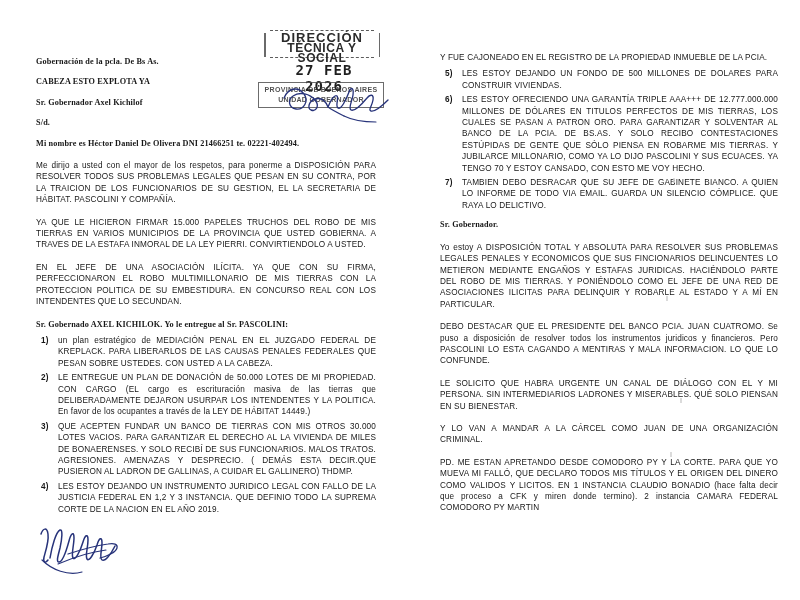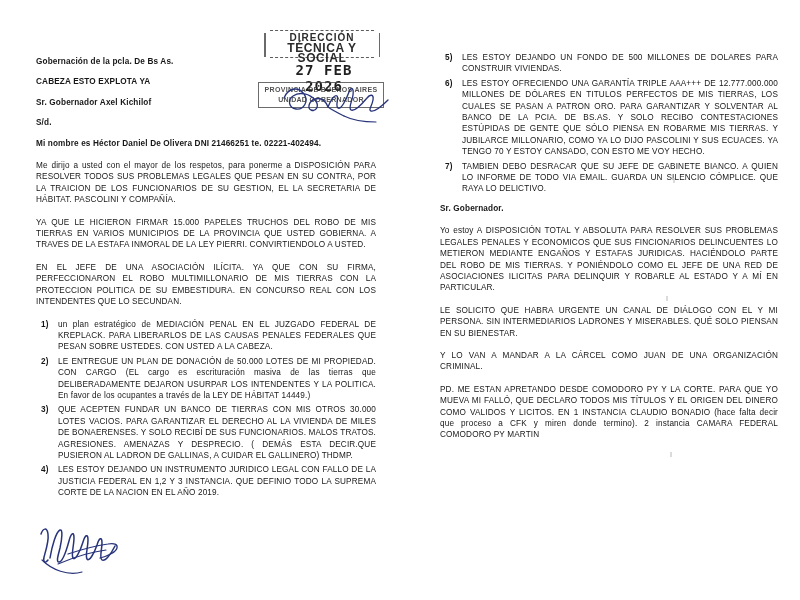--- a/index.html
+++ b/index.html
@@ -40,21 +40,21 @@
     margin: 0 0 8px 0;
     font-size: 8.2px;
     line-height: 11.4px;
     letter-spacing: 0.15px;
     text-align: justify;
     text-justify: inter-word;
     color: #171717;
   }
   p.tight { margin-bottom: 5px; }
   p.gap   { margin-bottom: 11px; }
-  p.head  { text-align: left; font-weight: bold; }
+  p.head  { text-align: left; font-weight: bold; font-family: Liberation Serif, serif; }
   p.addr  { text-align: left; margin-bottom: 9px; }
 
   ol.items {
     margin: 0 0 8px 0;
     padding: 0 0 0 22px;
     list-style: none;
     counter-reset: none;
   }
   ol.items li.item {
     position: relative;
@@ -85,21 +85,21 @@
     color: #2b2b2b;
   }
   #stamp-direccion {
     left: 12px; top: 0px; width: 104px; height: 28px;
     border-top: 1.5px dashed #5c5c5c;
     border-bottom: 1.5px dashed #5c5c5c;
     padding-top: 2px;
     filter: blur(0.15px);
   }
   #stamp-direccion .l1 {
-    font-size: 10px; font-weight: bold; letter-spacing: 1px; line-height: 10px;
+    font-size: 13px; font-weight: bold; letter-spacing: 1px; line-height: 10px;
   }
   #stamp-direccion .l2 {
     font-size: 12px; font-weight: bold; letter-spacing: 0.6px; line-height: 10px;
   }
   #stamp-direccion::before, #stamp-direccion::after {
     content: "";
     position: absolute;
     top: 2px;
     width: 1.5px;
     height: 24px;
@@ -183,20 +183,21 @@
       <p class="line head addr">CABEZA ESTO EXPLOTA YA</p>
       <p class="line head addr">Sr. Gobernador Axel Kichilof</p>
       <p class="line head addr">S/d.</p>
 
       <p class="line head gap">Mi nombre es Héctor Daniel De Olivera DNI 21466251 te. 02221-402494.</p>
 
       <p class="para gap">Me dirijo a usted con el mayor de los respetos, para ponerme a DISPOSICIÓN PARA RESOLVER TODOS SUS PROBLEMAS LEGALES QUE PESAN EN SU CONTRA, POR LA TRAICION DE LOS FUNCIONARIOS DE SU GESTION, EL LA SECRETARIA DE HÁBITAT. PASCOLINI Y COMPAÑÍA.</p>
       <p class="para gap">YA QUE LE HICIERON FIRMAR 15.000 PAPELES TRUCHOS DEL ROBO DE MIS TIERRAS EN VARIOS MUNICIPIOS DE LA PROVINCIA QUE USTED GOBIERNA. A TRAVES DE LA ESTAFA INMORAL DE LA LEY PIERRI. CONVIRTIENDOLO A USTED.</p>
       <p class="para gap">EN EL JEFE DE UNA ASOCIACIÓN ILÍCITA.  YA QUE CON SU FIRMA, PERFECCIONARON EL ROBO MULTIMILLONARIO DE MIS TIERRAS CON LA PROTECCION POLITICA DE SU EMBESTIDURA. EN CONCURSO REAL CON LOS INTENDENTES QUE LO SECUNDAN.</p>
 
+      <p class="line head tight">Sr. Gobernado AXEL KICHILOK. Yo le entregue al Sr. PASCOLINI:</p>
 
       <ol class="items">
         <li class="item">
           <span class="num">1)</span>
           <span>un plan estratégico de MEDIACIÓN PENAL EN EL JUZGADO FEDERAL DE KREPLACK.  PARA LIBERARLOS DE LAS CAUSAS PENALES FEDERALES QUE PESAN SOBRE USTEDES. CON USTED A LA CABEZA.</span>
         </li>
         <li class="item">
           <span class="num">2)</span>
           <span>LE ENTREGUE UN PLAN DE DONACIÓN de 50.000 LOTES DE MI PROPIEDAD. CON CARGO (EL cargo es escrituración masiva de las tierras que DELIBERADAMENTE DEJARON USURPAR LOS INTENDENTES Y LA POLITICA. En favor de los ocupantes a través de la LEY DE HÁBITAT 14449.)</span>
         </li>
@@ -221,39 +222,41 @@
         <path d="M30 30 C42 26, 56 22, 70 20 C76 19, 80 20, 79 24 C78 28, 70 32, 62 34" stroke-width="1.25"></path>
         <path d="M20 40 C34 34, 52 28, 68 26" stroke-width="1.1"></path>
         <path d="M4 36 C14 46, 30 52, 44 48" stroke-width="1.2"></path>
       </svg>
     </div>
   </div>
 
   <div class="sheet" id="sheet-right">
 
     <div class="col-body">
+      <p class="para tight">Y FUE CAJONEADO EN EL REGISTRO DE LA PROPIEDAD INMUEBLE DE LA PCIA.</p>
 
       <ol class="items">
         <li class="item">
           <span class="num">5)</span>
           <span>LES ESTOY DEJANDO UN FONDO DE 500 MILLONES DE DOLARES PARA CONSTRUIR VIVIENDAS.</span>
         </li>
         <li class="item">
           <span class="num">6)</span>
           <span>LES ESTOY OFRECIENDO UNA GARANTÍA TRIPLE AAA+++ DE 12.777.000.000 MILLONES DE DÓLARES EN TITULOS PERFECTOS DE MIS TIERRAS, LOS CUALES SE PASAN A PATRON ORO. PARA GARANTIZAR Y SOLVENTAR AL BANCO DE LA PCIA. DE BS.AS. Y SOLO RECIBO CONTESTACIONES ESTÚPIDAS DE GENTE QUE SÓLO PIENSA EN ROBARME MIS TIERRAS.  Y JUBILARCE MILLONARIO, COMO YA LO DIJO PASCOLINI Y SUS ECUACES. YA TENGO 70 Y ESTOY CANSADO, CON ESTO ME VOY HECHO.</span>
         </li>
         <li class="item">
           <span class="num">7)</span>
           <span>TAMBIEN DEBO DESRACAR QUE SU JEFE DE GABINETE BIANCO. A QUIEN LO INFORME DE TODO VIA EMAIL. GUARDA UN SILENCIO CÓMPLICE.  QUE RAYA LO DELICTIVO.</span>
         </li>
       </ol>
 
       <p class="line head gap">Sr. Gobernador.</p>
 
       <p class="para gap">Yo estoy A DISPOSICIÓN TOTAL Y ABSOLUTA PARA RESOLVER SUS PROBLEMAS LEGALES PENALES Y ECONOMICOS QUE SUS FINCIONARIOS DELINCUENTES LO METIERON MEDIANTE ENGAÑOS Y ESTAFAS JURIDICAS. HACIÉNDOLO PARTE DEL ROBO DE MIS TIERRAS. Y PONIÉNDOLO COMO EL JEFE DE UNA RED DE ASOCIACIONES ILICITAS PARA DELINQUIR Y ROBARLE AL ESTADO Y A MÍ EN PARTICULAR.</p>
+      <p class="para gap">DEBO DESTACAR QUE EL PRESIDENTE DEL BANCO PCIA. JUAN CUATROMO. Se puso a disposición de resolver todos los instrumentos juridicos y financieros.    Pero PASCOLINI LO ESTA CAGANDO A MENTIRAS Y MALA INFORMACION. LO QUE LO CONFUNDE.</p>
       <p class="para gap">LE SOLICITO QUE HABRA URGENTE UN CANAL DE DIÁLOGO CON EL Y MI PERSONA. SIN INTERMEDIARIOS LADRONES Y MISERABLES. QUÉ SOLO PIENSAN EN SU BIENESTAR.</p>
       <p class="para gap">Y LO VAN A MANDAR A LA CÁRCEL COMO JUAN DE UNA ORGANIZACIÓN CRIMINAL.</p>
       <p class="para">PD. ME ESTAN APRETANDO DESDE COMODORO PY Y LA CORTE. PARA QUE YO MUEVA MI FALLÓ, QUE DECLARO TODOS MIS TÍTULOS Y EL ORIGEN DEL DINERO COMO VALIDOS Y LICITOS. EN 1 INSTANCIA CLAUDIO BONADIO (hace falta decir que proceso a CFK y miren donde termino). 2 instancia CAMARA FEDERAL COMODORO PY   MARTIN</p>
     </div>
 
     <div class="speckle" style="left:255px; top:178px;"></div>
     <div class="speckle" style="left:248px; top:296px;"></div>
     <div class="speckle" style="left:262px; top:398px;"></div>
     <div class="speckle" style="left:252px; top:452px;"></div>
 

